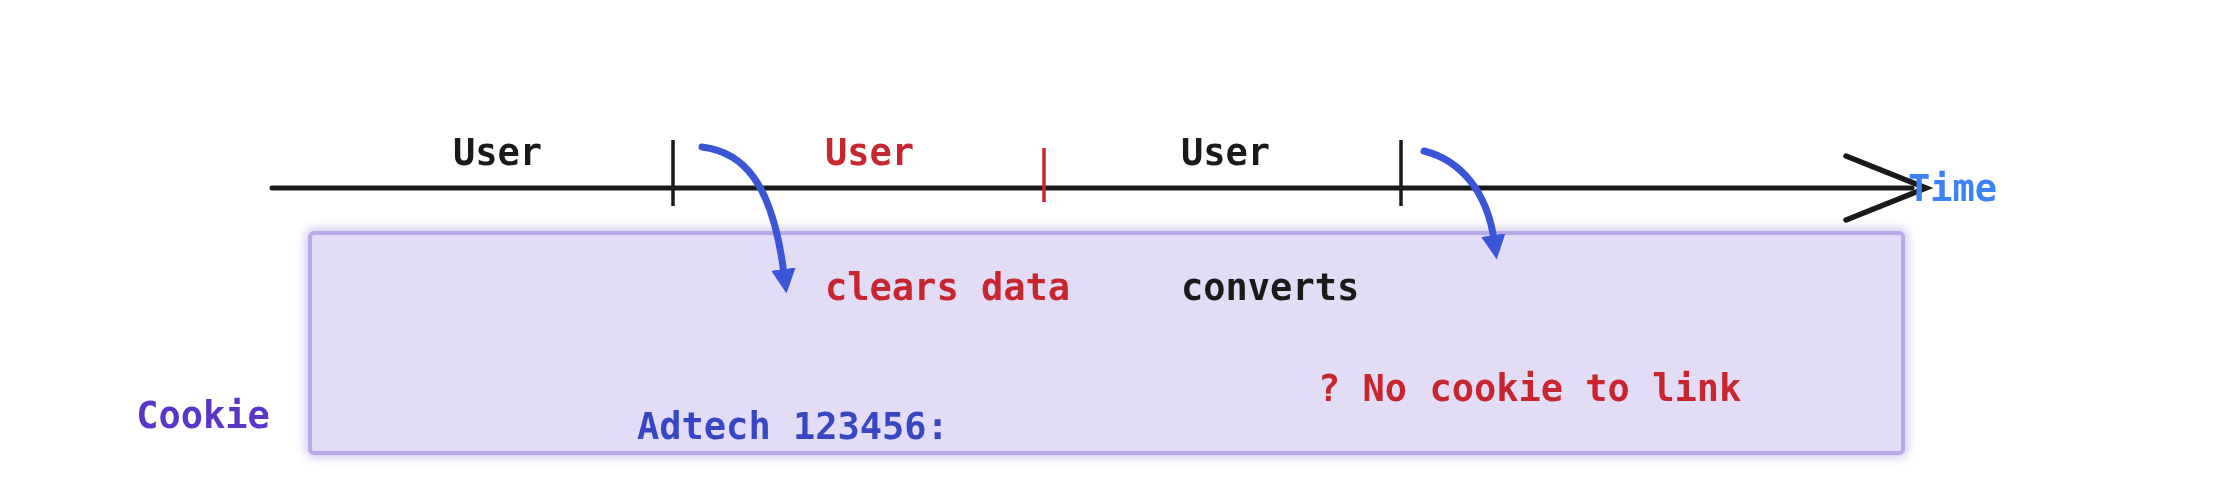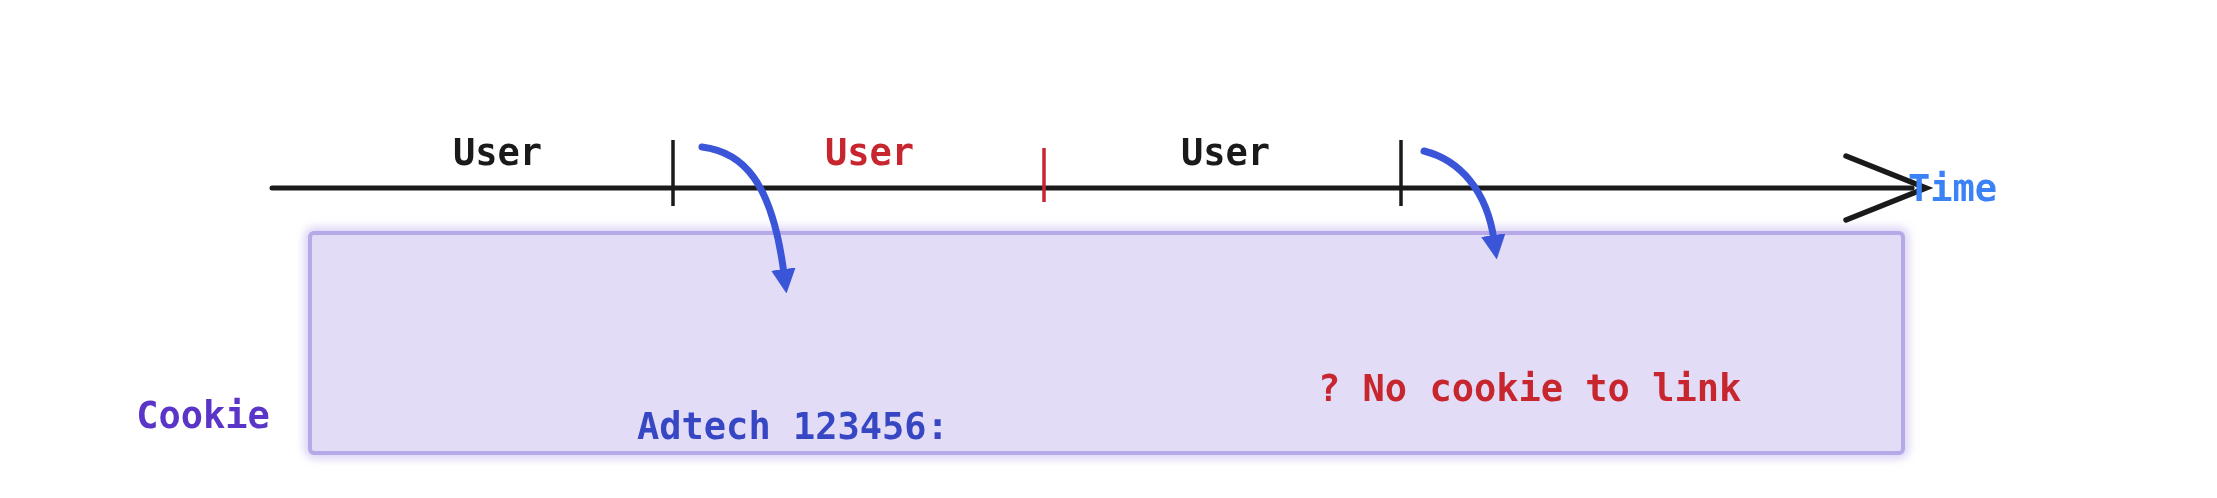--- a/index.html
+++ b/index.html
@@ -68,24 +68,26 @@
 
     <path d="M 1424 151 C 1460 160 1487 191 1494 240" fill="none" stroke-width="7" stroke-linecap="round" marker-end="url(#bluehead)" stroke="#3b55d8"></path>
   </svg>
 
   <div class="txt event-label" style="left:453px">
     <div>User</div>
   </div>
 
   <div class="txt event-label red" style="left:825px">
     <div>User</div>
+    <div>clears data</div>
   </div>
 
   <div class="txt event-label" style="left:1181px">
     <div>User</div>
+    <div>converts</div>
   </div>
 
   <div class="txt time-label">Time</div>
 
   <div class="txt server-label">
     <div>Cookie</div>
     
   </div>
 
   <div class="txt cookie-note">

